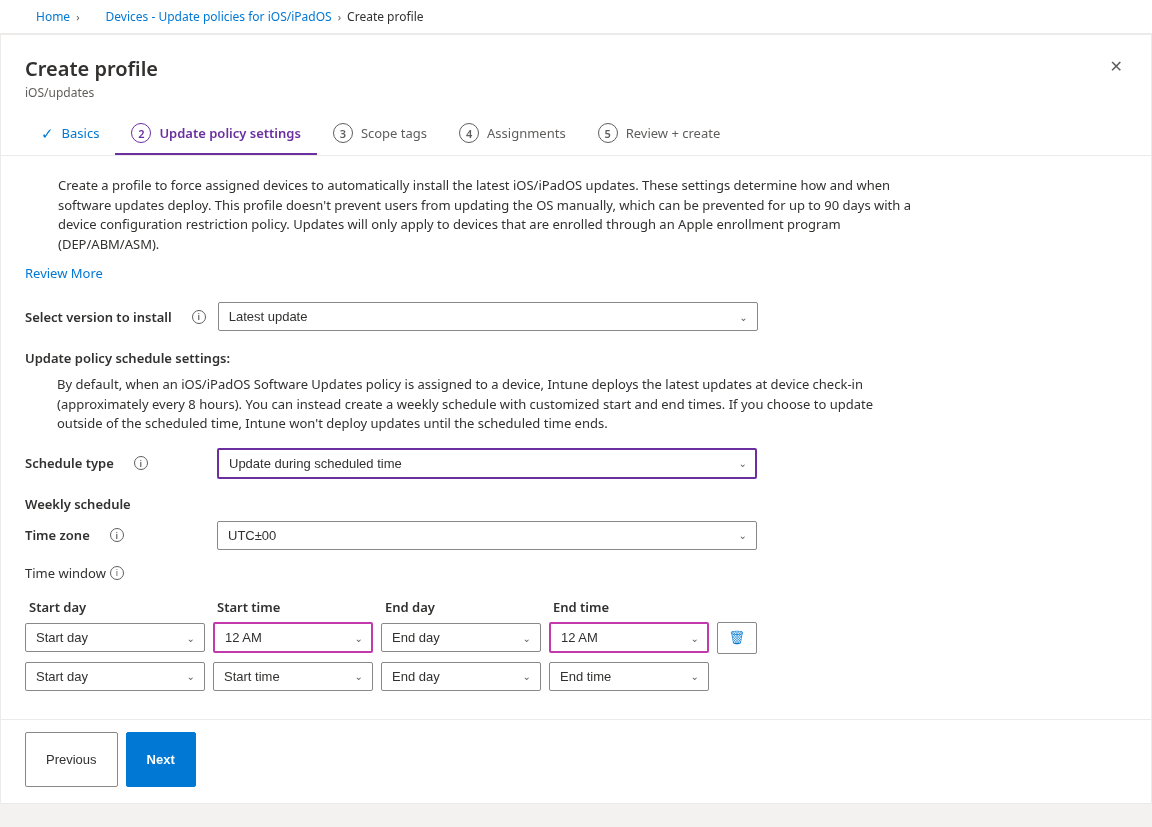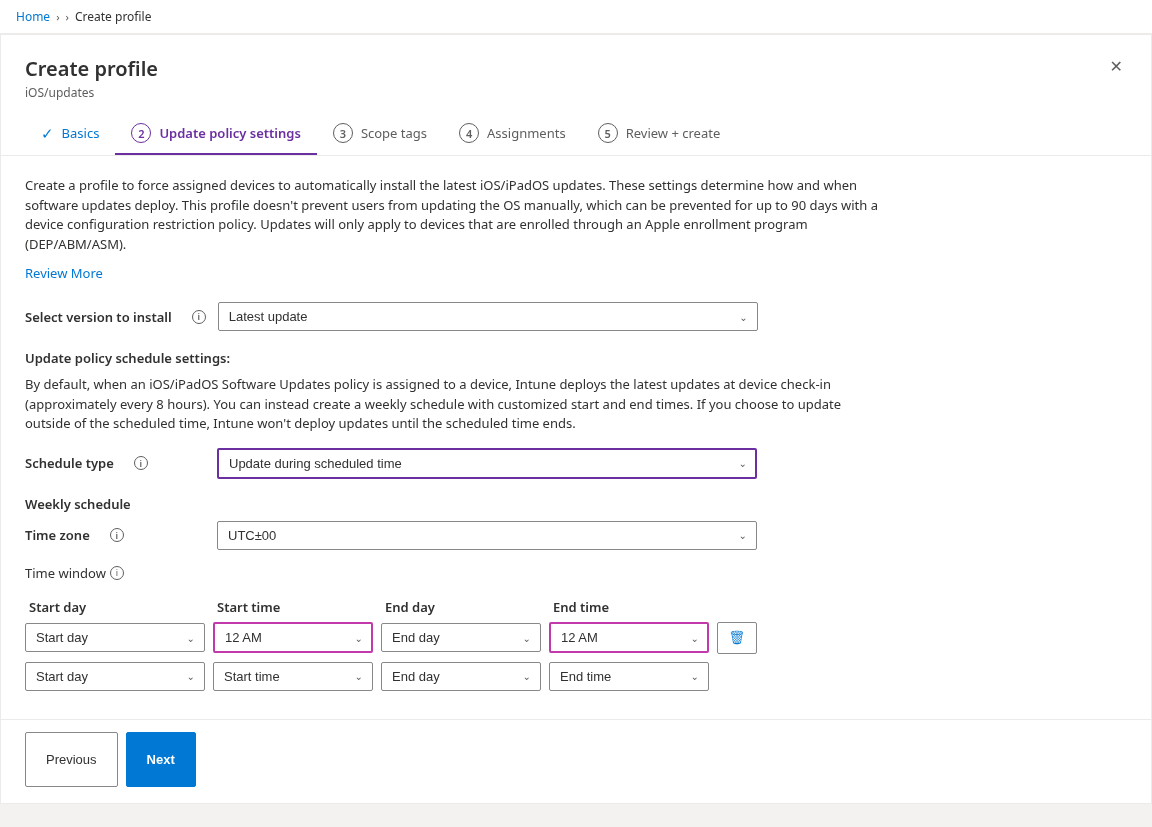--- a/index.html
+++ b/index.html
@@ -17,20 +17,21 @@
       display: flex;
       align-items: center;
       gap: 6px;
       font-size: 12px;
       color: #605e5c;
     }
     .breadcrumb-link {
       color: #0078d4;
       cursor: pointer;
       text-decoration: none;
+      margin-left: 20px;
     }
     .breadcrumb-sep { color: #605e5c; font-size: 11px; }
     .breadcrumb-current { color: #323130; }
 
     .panel {
       background: #fff;
       margin: 0;
       min-height: 770px;
       position: relative;
       border: 1px solid #edebe9;
@@ -102,20 +103,21 @@
     .content {
       padding: 20px 24px;
       max-height: 640px;
       overflow-y: auto;
     }
     .description-text {
       font-size: 13px;
       color: #323130;
       line-height: 1.5;
       max-width: 860px;
+      margin-left: 33px;
     }
     .learn-more {
       color: #0078d4;
       cursor: pointer;
       text-decoration: none;
       font-size: 13px;
       display: inline-block;
       margin-top: 10px;
     }
 
@@ -181,20 +183,21 @@
       color: #323130;
       margin-top: 18px;
       margin-bottom: 8px;
     }
     .policy-description {
       font-size: 13px;
       color: #323130;
       line-height: 1.5;
       max-width: 860px;
       margin-bottom: 14px;
+      margin-left: 32px;
     }
 
     .weekly-schedule-label {
       font-size: 13px;
       font-weight: 600;
       color: #323130;
       margin-top: 16px;
       margin-bottom: 8px;
     }
 
@@ -283,20 +286,21 @@
       color: #fff;
       font-weight: 600;
     }
   </style>
 </head>
 <body>
 
 <div class="breadcrumb-bar">
   <a class="breadcrumb-link">Home</a>
   <span class="breadcrumb-sep">›</span>
+  <a class="breadcrumb-link">Devices - Update policies for iOS/iPadOS</a>
   <span class="breadcrumb-sep">›</span>
   <span class="breadcrumb-current">Create profile</span>
 </div>
 
 <div class="panel">
 
   <div class="panel-header">
     <div>
       <div class="panel-title">Create profile</div>
       <div class="panel-subtitle">iOS/updates</div>

